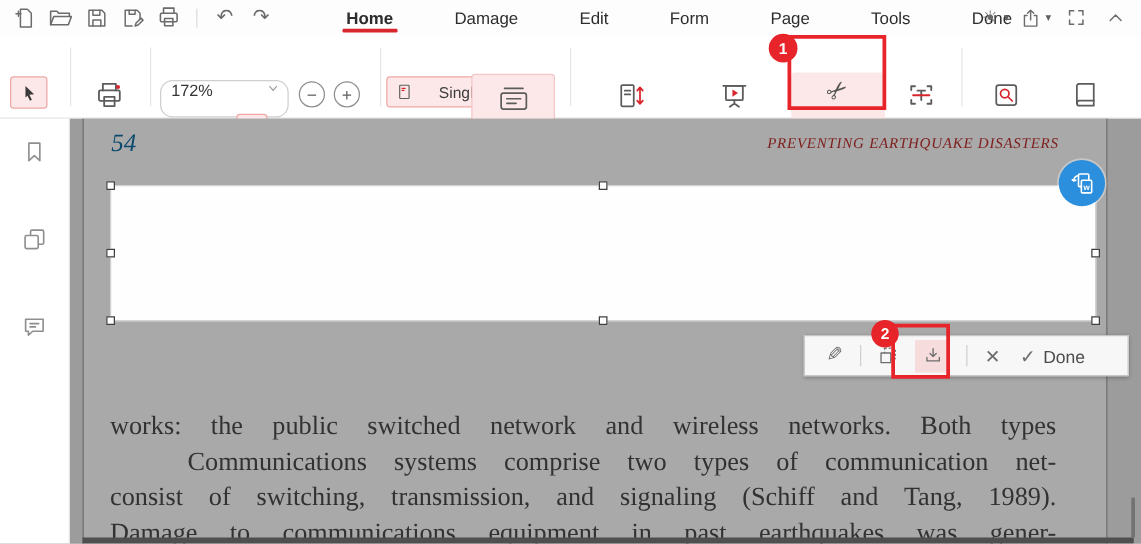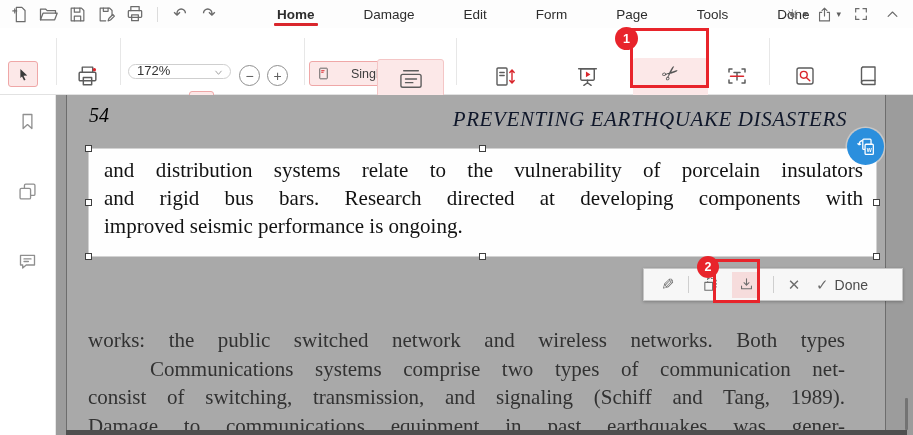--- a/index.html
+++ b/index.html
@@ -24,37 +24,37 @@
   .caret { font-size:9px; color:#5f5f5f; line-height:1; }
   
   .ribbon { position:absolute; top:28px; left:0; right:0; height:67px; background:#fff; border-bottom:1px solid #e2e2e2; }
   .rdiv { position:absolute; top:10px; height:47px; width:1px; background:#e7e7e7; }
   .sqbtn { position:absolute; width:30px; height:26px; border-radius:3px; display:flex; align-items:center; justify-content:center; color:#4c4c4c; }
   .pink { background:#fce8e8; }
   .pinkbrd { border:1px solid #efa7a7; }
   .col { position:absolute; display:flex; flex-direction:column; align-items:center; justify-content:space-between; padding:5px 2px 6px; border-radius:3px; }
   .rlabel { font-size:12.5px; color:#3d3d3d; white-space:nowrap; }
   .rowbtn { position:absolute; display:flex; align-items:center; gap:20px; padding:0 6px; border-radius:3px; height:25px; }
-  .combo { position:absolute; left:128px; top:36px; width:103px; height:15px; border:1px solid #cfcfcf; border-radius:10px; display:flex; align-items:flex-end; background:#fff; }
+  .combo { position:absolute; left:128px; top:36px; width:103px; height:30px; border:1px solid #cfcfcf; border-radius:10px; display:flex; align-items:flex-start; background:#fff; }
   .combo .val { flex:1; padding-left:8px; font-size:13px; color:#333; }
   .circbtn { position:absolute; top:37px; width:21px; height:21px; border:1.4px solid #8f8f8f; border-radius:50%; display:flex; align-items:center; justify-content:center; color:#5f5f5f; font-size:14px; }
   .preset { position:absolute; top:63px; width:25px; height:24px; border-radius:3px; display:flex; align-items:center; justify-content:center; color:#5f5f5f; }
   .ots { font-size:9px; font-weight:bold; color:#d9262c; border:1.2px solid #7f7f7f; border-radius:3px; padding:2px 2px; line-height:1; }
   
   .annrect { position:absolute; border:3px solid #e8242b; z-index:60; }
   .badge { position:absolute; width:23px; height:23px; border-radius:50%; background:#e8242b; color:#fff; display:flex; align-items:center; justify-content:center; font-size:12.5px; font-weight:bold; z-index:61; }
   
   .bodyarea { position:absolute; top:95px; left:0; width:913px; height:340px; display:flex; }
   .sidebar { width:56px; background:#fff; border-right:1px solid #e6e6e6; position:relative; flex:none; }
   .sideic { position:absolute; left:17px; color:#8f8f8f; }
   .viewer { position:relative; flex:1; background:#9c9c9c; overflow:hidden; }
   .page { position:absolute; left:10px; top:-2px; width:820px; height:346px; background:#a9a9a9; border:1px solid #6d6d6d; }
   .serif { font-family:"Liberation Serif", serif; }
-  .pgnum { position:absolute; left:22px; top:10px; font-style:italic; font-size:20px; color:#000000; }
-  .runhead { position:absolute; right:38px; top:13px; font-style:italic; font-size:21px; letter-spacing:.6px; color:#0f172a; }
+  .pgnum { position:absolute; left:22px; top:10px; font-style:italic; font-size:20px; color:#0c4a6e; }
+  .runhead { position:absolute; right:38px; top:13px; font-style:italic; font-size:12px; letter-spacing:.6px; color:#7f1d1d; }
   .sel { position:absolute; left:32px; top:53px; width:789px; height:109px; background:#fefefe; border:1px solid #d2d2d2; z-index:10; }
   .seltext { position:absolute; left:15px; right:13px; top:7px; font-family:"Liberation Serif", serif; font-size:21px; line-height:28px; color:#121212; }
   .jline { text-align:justify; text-align-last:justify; }
   .handle { position:absolute; width:7px; height:7px; background:#fff; border:1px solid #3f3f3f; z-index:11; }
   .h-tl{left:-4px;top:-4px} .h-tm{left:calc(50% - 4px);top:-4px} .h-tr{right:-4px;top:-4px}
   .h-ml{left:-4px;top:calc(50% - 4px)} .h-mr{right:-4px;top:calc(50% - 4px)}
   .h-bl{left:-4px;bottom:-4px} .h-bm{left:calc(50% - 4px);bottom:-4px} .h-br{right:-4px;bottom:-4px}
   .docheading { position:absolute; left:32px; top:194px; width:757px; text-align:center; font-family:"Liberation Serif", serif; font-weight:bold; font-size:22px; color:#1e1e1e; }
   .docpara { position:absolute; left:32px; top:231px; width:757px; font-family:"Liberation Serif", serif; font-size:21px; line-height:28.5px; color:#323232; }
   .docpara .indent { padding-left:62px; }
@@ -343,25 +343,20 @@
       </span>
     </div>
 
     <div class="viewer">
       <div class="page">
         <span class="pgnum serif">54</span>
         <span class="runhead serif">PREVENTING EARTHQUAKE DISASTERS</span>
       </div>
 
       <div class="sel">
-        <div class="seltext">
-          <div class="jline">and distribution systems relate to the vulnerability of porcelain insulators</div>
-          <div class="jline">and rigid bus bars. Research directed at developing components with</div>
-          <div>improved seismic performance is ongoing.</div>
-        </div>
         <span class="handle h-tl"></span>
         <span class="handle h-tm"></span>
         <span class="handle h-tr"></span>
         <span class="handle h-ml"></span>
         <span class="handle h-mr"></span>
         <span class="handle h-bl"></span>
         <span class="handle h-bm"></span>
         <span class="handle h-br"></span>
       </div>
 

